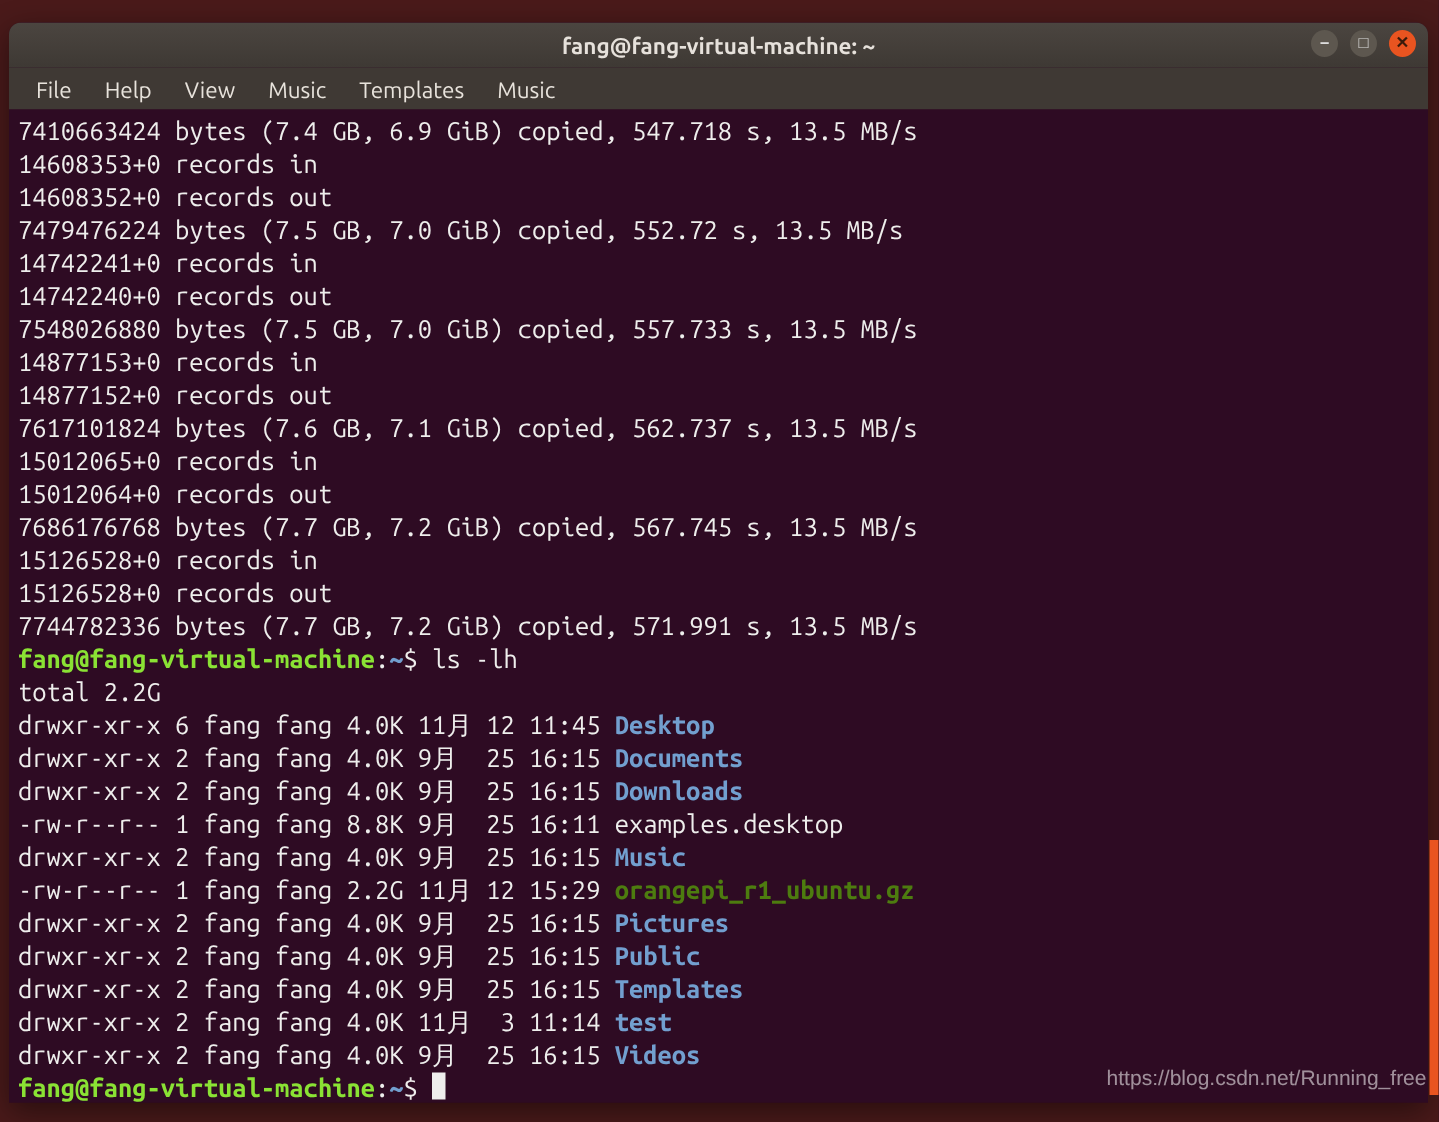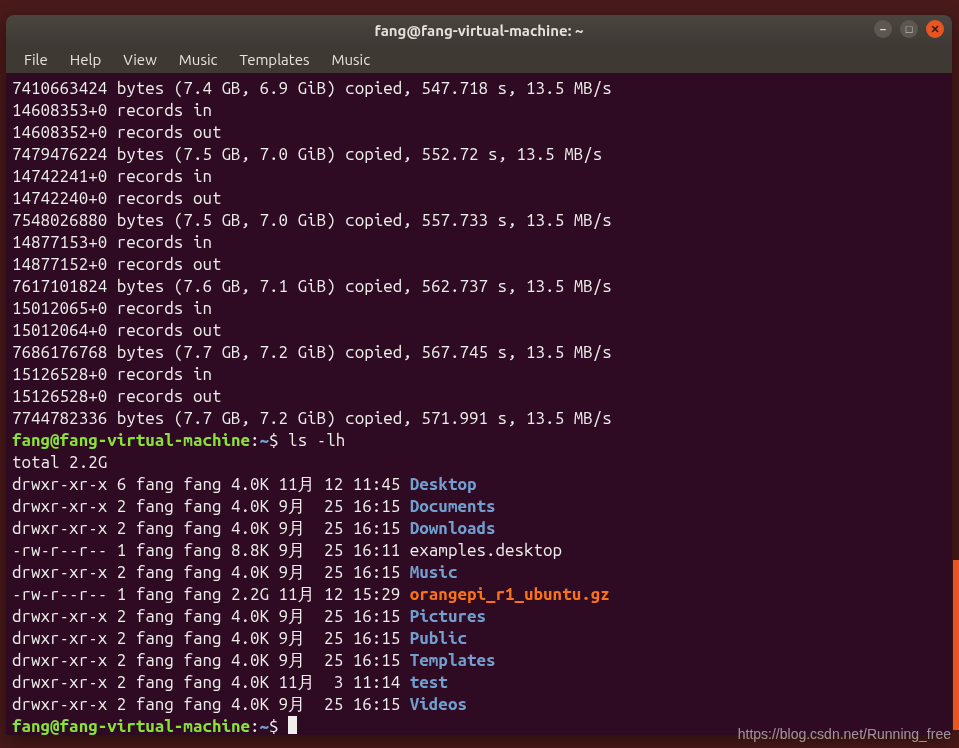--- a/index.html
+++ b/index.html
@@ -71,32 +71,32 @@
     font-family: "Ubuntu Mono", "DejaVu Sans Mono", "Liberation Mono", monospace;
     font-size: 17px;
     line-height: 22px;
     color: #eeeeec;
     padding: 4px 6px;
     white-space: pre;
     background: #2e0b23;
   }
   .green { color: #8ae234; font-weight: bold; margin-top: 13px; }
   .blue  { color: #729fcf; font-weight: bold; }
-  .red   { color: #f97316; font-weight: bold; }
+  .red   { color: #4d7c0f; font-weight: bold; }
   .cursor {
     display: inline-block;
     width: 9px;
     height: 18px;
     background: #eeeeec;
     vertical-align: -2px;
   }
   .watermark {
     position: absolute;
     right: 8px;
-    bottom: 6px;
+    bottom: 22px;
     font-size: 14px;
     color: rgba(255,255,255,0.55);
     font-family: sans-serif;
   }
   .orange-edge {
     position: absolute;
     right: 0;
     top: 560px;
     width: 6px;
     height: 170px;

